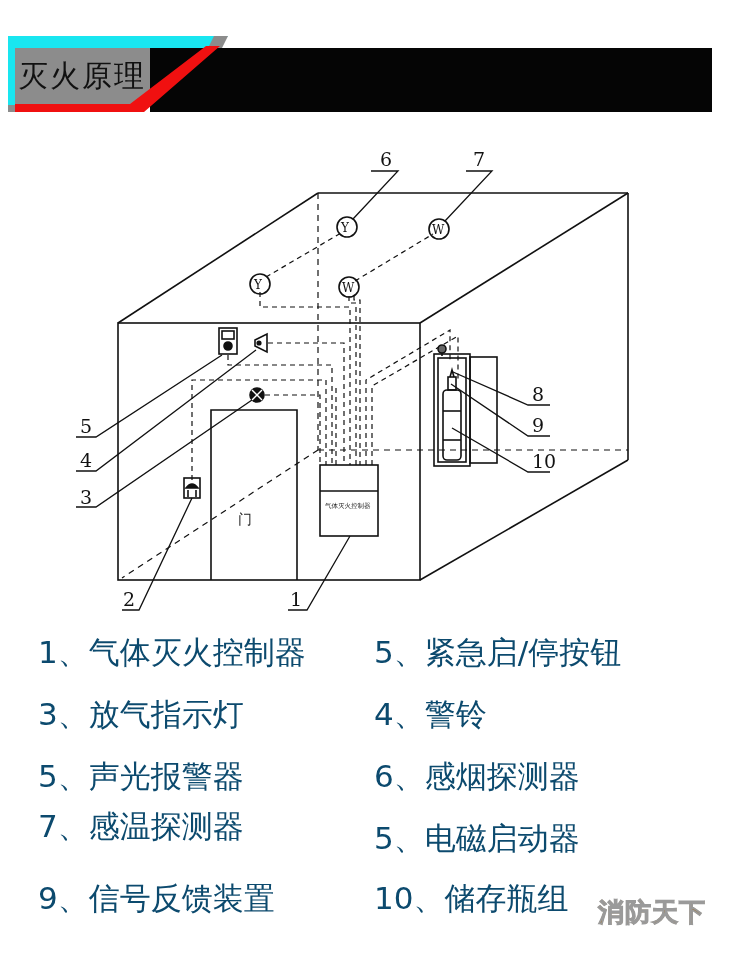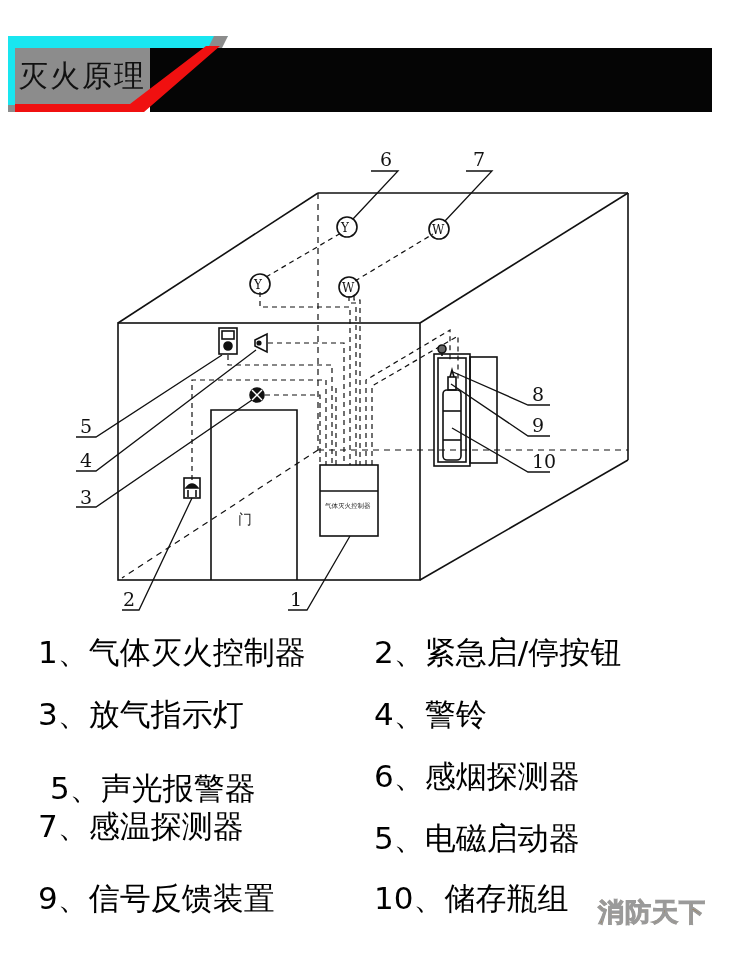--- a/index.html
+++ b/index.html
@@ -3,21 +3,21 @@
 <meta charset="utf-8">
 <style>
   html, body { margin: 0; padding: 0; background: #ffffff; }
   body { width: 750px; height: 954px; position: relative; overflow: hidden;
          font-family: "DejaVu Sans", sans-serif; }
   .header { position: absolute; left: 0; top: 0; width: 750px; height: 120px; }
   .header-title { position: absolute; left: 18px; top: 56px; font-size: 30px; color: #111;
                   font-family: "DejaVu Serif", serif; letter-spacing: 2px; }
   .diagram { position: absolute; left: 0; top: 130px; width: 750px; height: 490px; }
   .legend { position: absolute; left: 0; top: 620px; width: 750px; }
-  .legend-item { position: absolute; font-size: 31px; color: #000000; white-space: nowrap;
+  .legend-item { position: absolute; font-size: 31px; color: #0c4a6e; white-space: nowrap;
                  font-family: "DejaVu Sans", sans-serif; }
   .watermark { position: absolute; left: 598px; top: 895px; font-size: 26px; font-weight: bold;
                color: #a16207; -webkit-text-stroke: 1px #9a9a9a; letter-spacing: 1px; }
   svg text { font-family: "DejaVu Serif", serif; }
 </style>
 </head>
 <body>
 
 <div class="header">
   <svg width="750" height="120">
@@ -170,24 +170,24 @@
       <text x="290" y="606">1</text>
       <text x="532" y="401">8</text>
       <text x="532" y="432">9</text>
       <text x="532" y="468">10</text>
     </g>
   </svg>
 </div>
 
 <div class="legend">
   <div class="legend-item" style="left:38px; top:12px;">1、气体灭火控制器</div>
-  <div class="legend-item" style="left:374px; top:12px;">2、紧急启/停按钮</div>
+  <div class="legend-item" style="left:374px; top:12px;">5、紧急启/停按钮</div>
   <div class="legend-item" style="left:38px; top:74px;">3、放气指示灯</div>
   <div class="legend-item" style="left:374px; top:74px;">4、警铃</div>
-  <div class="legend-item" style="left:50px; top:136px;margin-top:12px;">5、声光报警器</div>
+  <div class="legend-item" style="left:38px; top:136px;">5、声光报警器</div>
   <div class="legend-item" style="left:374px; top:136px;">6、感烟探测器</div>
   <div class="legend-item" style="left:38px; top:186px;">7、感温探测器</div>
   <div class="legend-item" style="left:374px; top:198px;">5、电磁启动器</div>
   <div class="legend-item" style="left:38px; top:258px;">9、信号反馈装置</div>
   <div class="legend-item" style="left:374px; top:258px;">10、储存瓶组</div>
 </div>
 
 <div class="watermark">消防天下</div>
 
 </body></html>

